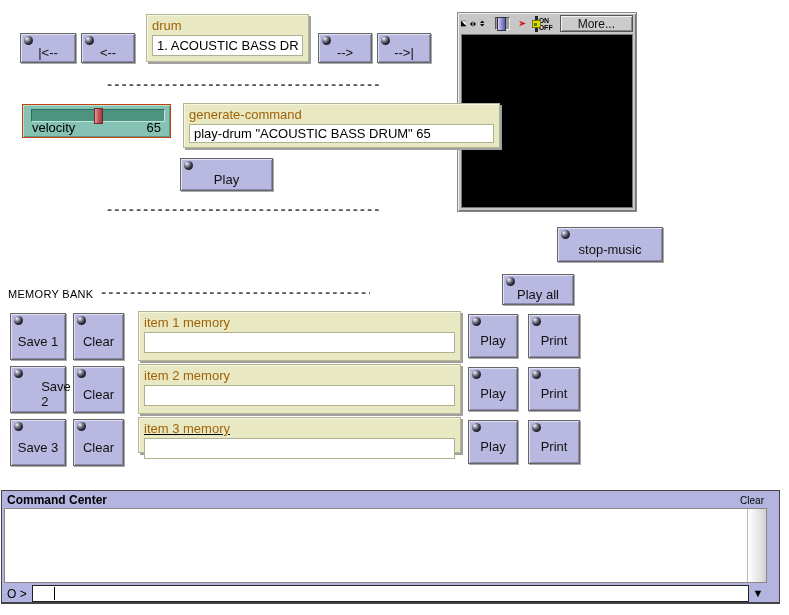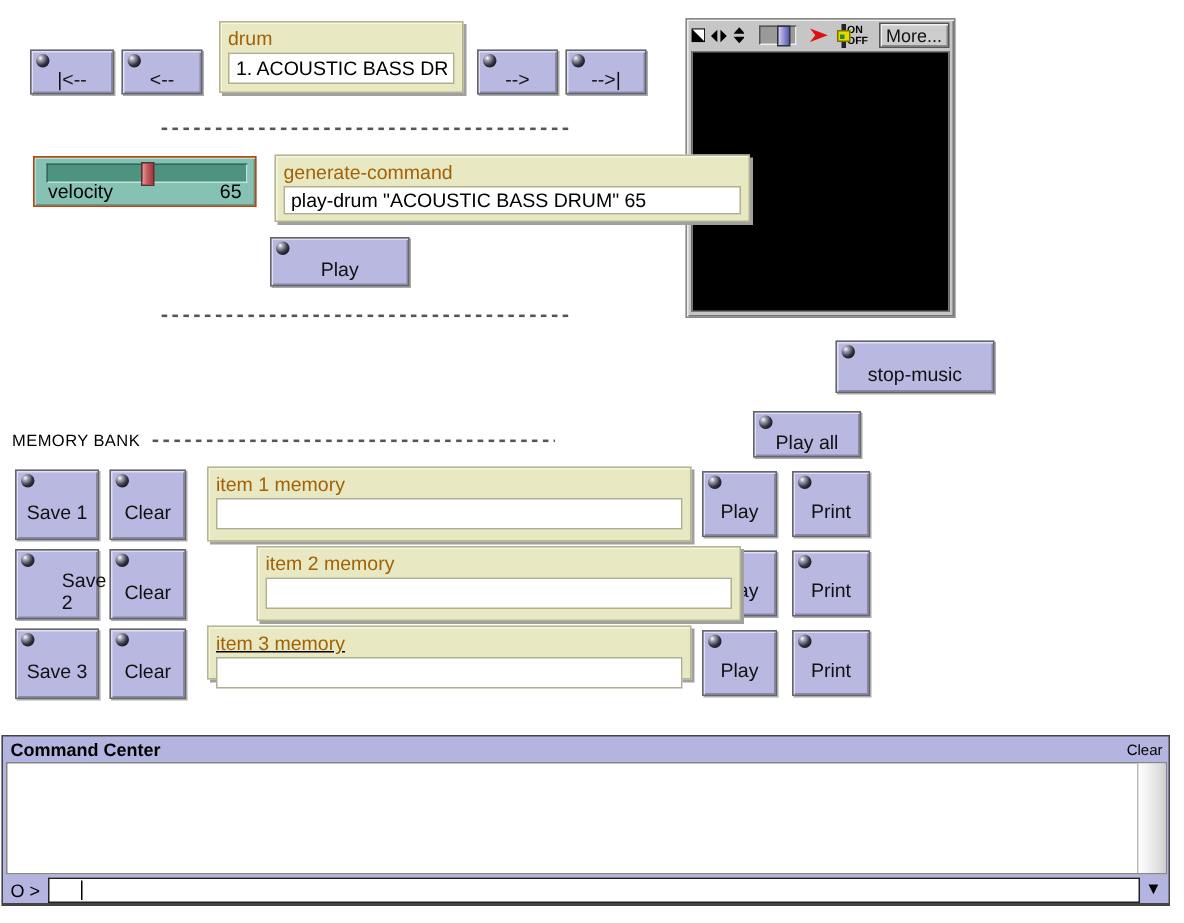--- a/index.html
+++ b/index.html
@@ -89,36 +89,36 @@
   }
   .toggle { display:flex; align-items:center; margin-left:5px; }
   .toggle .stem { width:3px; height:16px; background:#222; position:relative; }
   .toggle .knob {
     position:absolute; left:-3px; top:4px; width:9px; height:8px;
     background:#e8d800; border:1px solid #7a7000;
   }
   .toggle .knob i { position:absolute; left:1px; top:2px; width:3px; height:3px; background:#2a8a2a; }
   .onoff { font-size:7px; font-weight:bold; line-height:7px; color:#000; margin-left:1px; }
   .more-btn {
-    margin-left:3px; height:17px; padding:0 4px;
+    margin-left:3px; height:17px; padding:0 17px;
     background:#ccc; border:1px solid #555;
     box-shadow:inset 1px 1px 0 #f2f2f2, inset -1px -1px 0 #888;
     font-size:12px; color:#111; cursor:pointer;
   }
   .screen {
     position:absolute; left:3px; right:3px; top:21px; bottom:3px;
     background:#000; border:1px solid #777;
   }
   
   .memlabel { position:absolute; left:8px; top:288px; font-size:11px; letter-spacing:.3px; }
   
   .cc {
     position:absolute; left:1px; top:490px; width:779px; height:114px;
     background:#b4b4e0; border:1px solid #444; border-bottom-width:2px;
-    padding:1px 1px 2px 2px; z-index:6;
+    padding:1px 12px 2px 2px; z-index:6;
   }
   .cc-header { height:16px; display:flex; justify-content:space-between; align-items:center; padding:0 3px; }
   .cc-title { font-weight:bold; font-size:12px; }
   .cc-clear { font-size:10px; cursor:pointer; }
   .cc-body { position:relative; background:#fff; border:1px solid #888; height:75px; }
   .cc-scroll {
     position:absolute; right:0; top:0; bottom:0; width:19px;
     background:linear-gradient(90deg,#ffffff,#e2e2e2 70%,#cfcfcf);
     border-left:1px solid #bbb; cursor:pointer;
   }
@@ -250,21 +250,21 @@
 </div>
 
 <div class="btn" style="left:10px; top:366px; width:56px; height:47px;padding-left:36px;">
   <span class="ball"></span>
   <span>Save 2</span>
 </div>
 <div class="btn" style="left:73px; top:366px; width:51px; height:47px;">
   <span class="ball"></span>
   <span>Clear</span>
 </div>
-<div class="panel" style="left:138px; top:364px; width:323px; height:50px;margin-left:33px;">
+<div class="panel" style="left:138px; top:364px; width:323px; height:50px;">
   <span class="plabel">item 2 memory</span>
   <input class="pinput" style="height: 21px;" type="text" value="">
 </div>
 <div class="btn" style="left:468px; top:367px; width:50px; height:44px;">
   <span class="ball"></span>
   <span>Play</span>
 </div>
 <div class="btn" style="left:528px; top:367px; width:52px; height:44px;">
   <span class="ball"></span>
   <span>Print</span>

